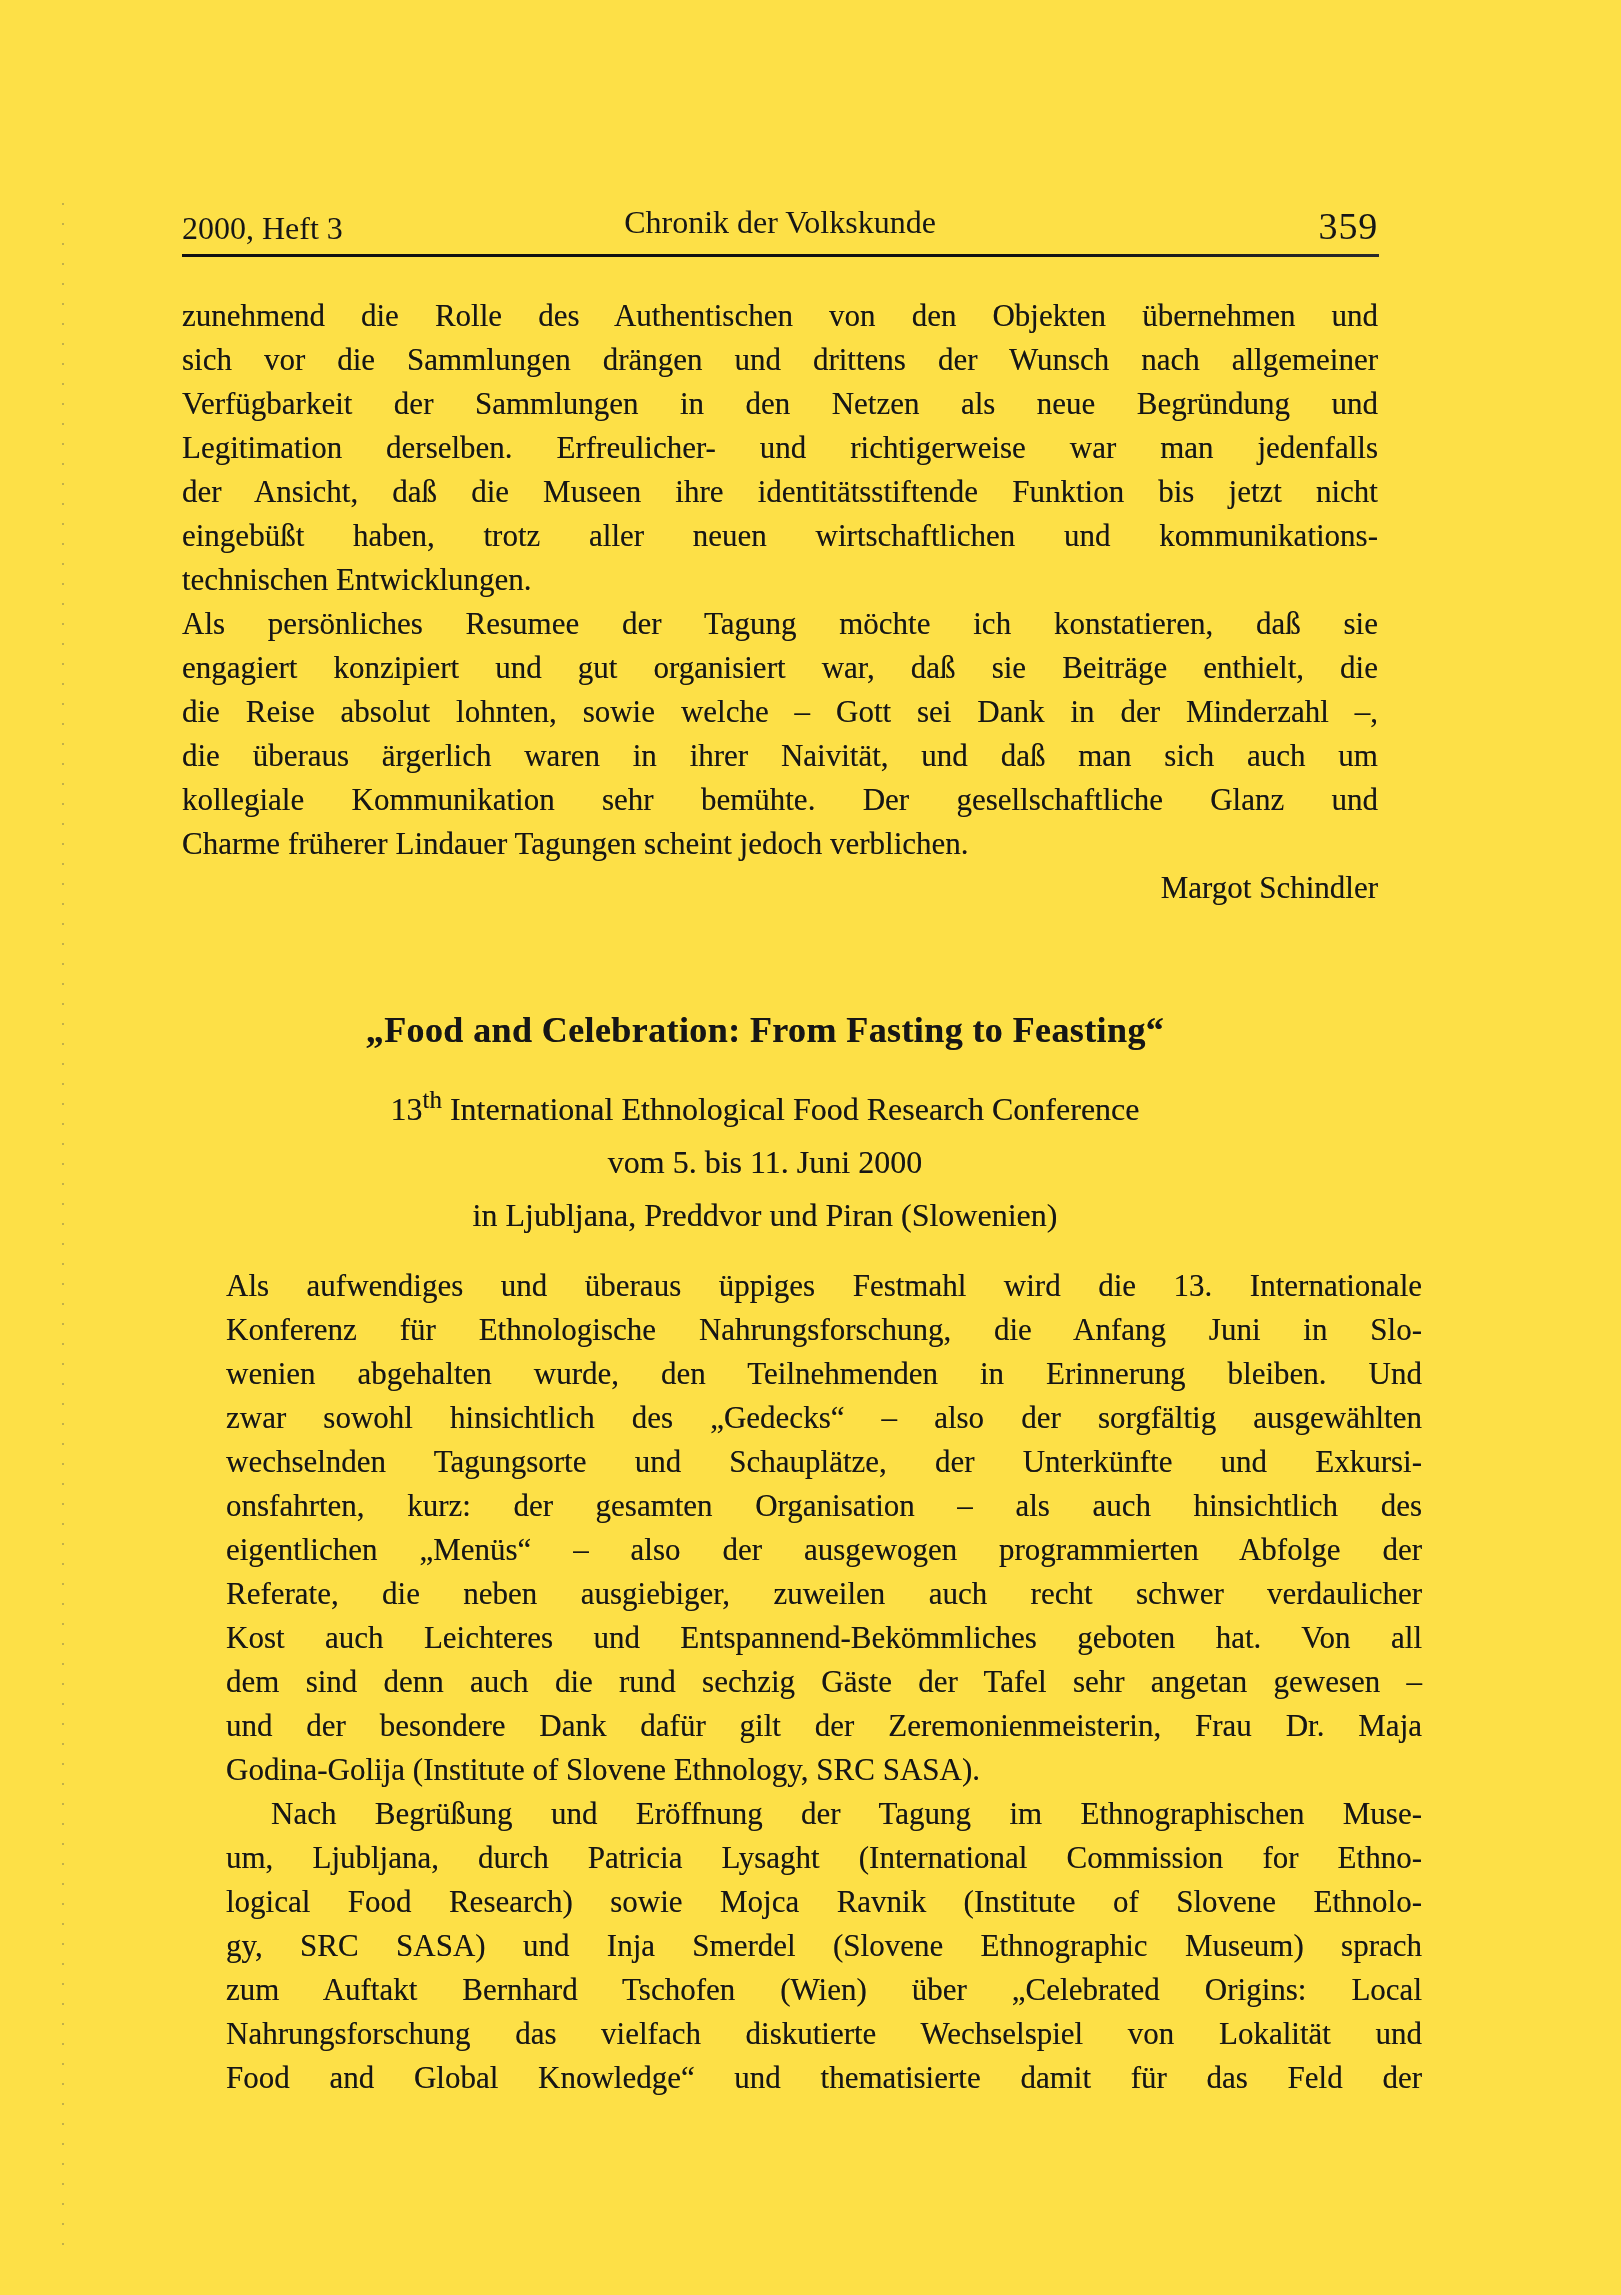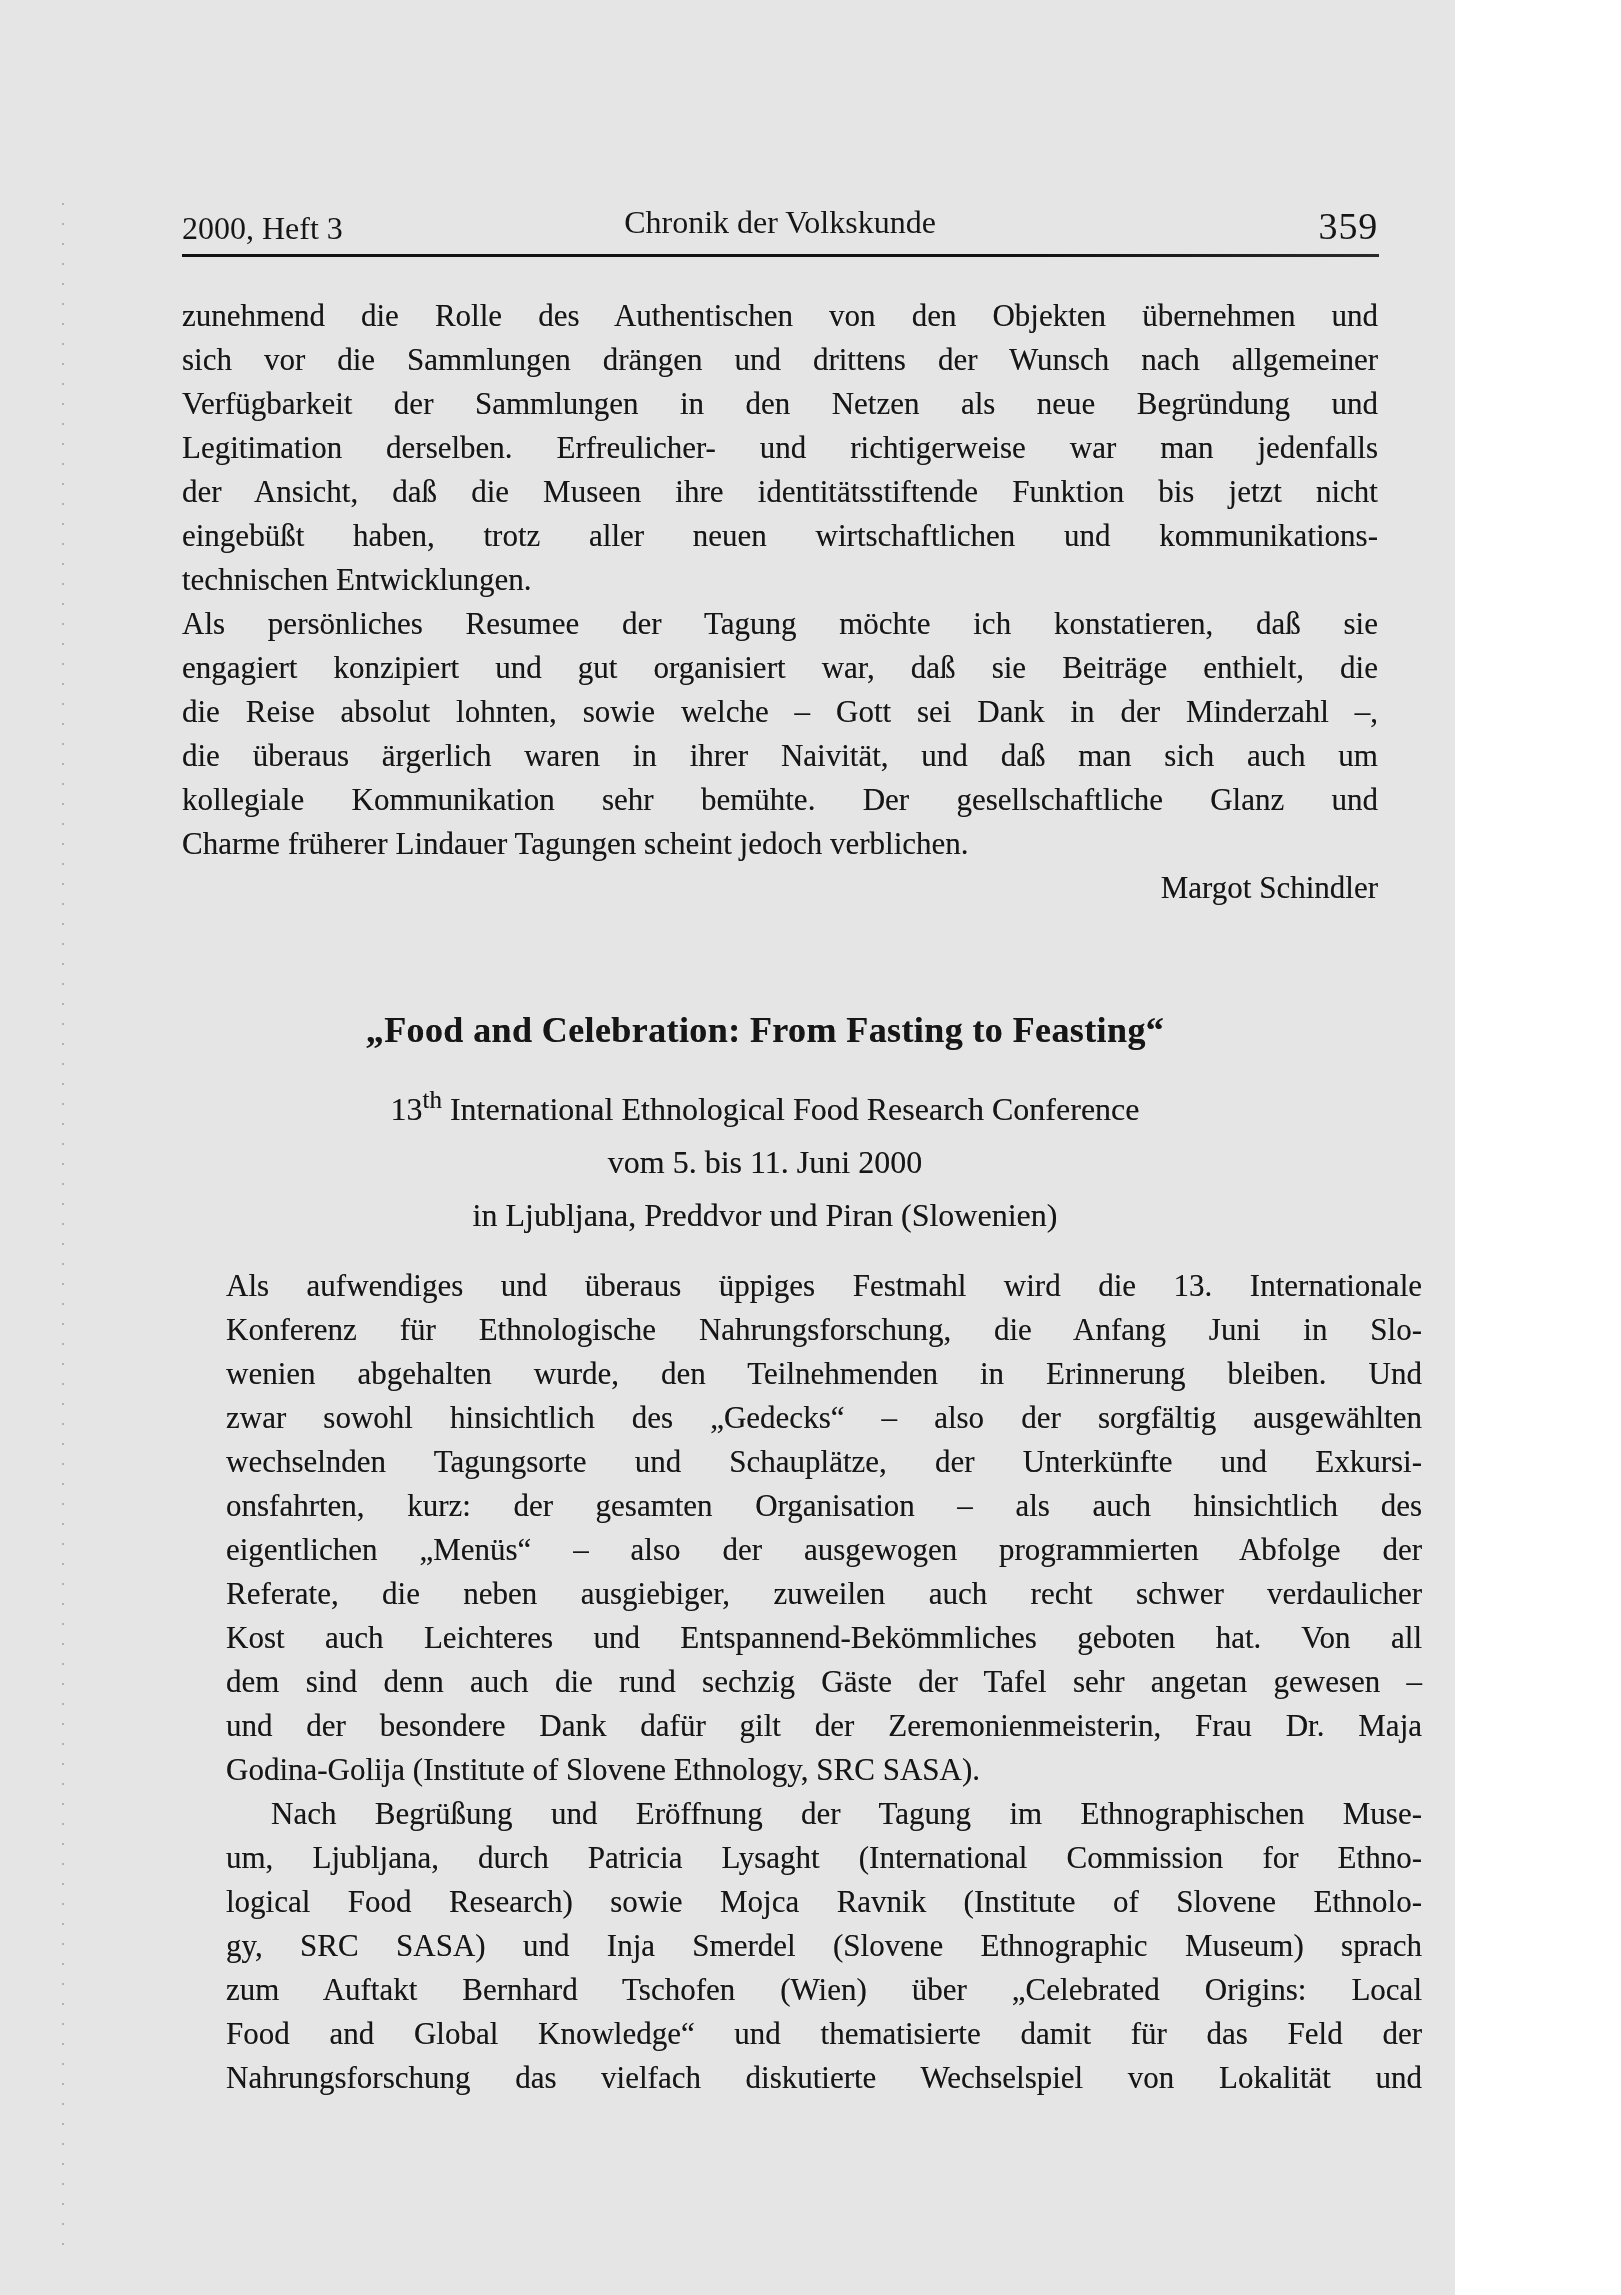--- a/index.html
+++ b/index.html
@@ -4,22 +4,22 @@
 <style>
   * { box-sizing: border-box; margin: 0; padding: 0; }
   html, body { background: #ffffff; }
   body {
     width: 1621px; height: 2295px;
     font-family: "Liberation Serif", "DejaVu Serif", serif;
     color: #161616;
   }
   .page {
     position: relative;
-    width: 1455px; height: 2295px;
-    background: #e5e5e5;
+    width: 1621px; height: 2295px;
+    background: #fde047;
     overflow: hidden;
   }
   
   .scan-dots {
     position: absolute;
     left: 62px; top: 203px;
     width: 2.4px; height: 2043px;
     background: repeating-linear-gradient(
       to bottom,
       rgba(80,80,80,0.85) 0px, rgba(80,80,80,0.85) 2.4px,
@@ -134,18 +134,18 @@
     <div class="line">Referate, die neben ausgiebiger, zuweilen auch recht schwer verdaulicher</div>
     <div class="line">Kost auch Leichteres und Entspannend-Bekömmliches geboten hat. Von all</div>
     <div class="line">dem sind denn auch die rund sechzig Gäste der Tafel sehr angetan gewesen –</div>
     <div class="line">und der besondere Dank dafür gilt der Zeremonienmeisterin, Frau Dr. Maja</div>
     <div class="line end">Godina-Golija (Institute of Slovene Ethnology, SRC SASA).</div>
     <div class="line indent">Nach Begrüßung und Eröffnung der Tagung im Ethnographischen Muse-</div>
     <div class="line">um, Ljubljana, durch Patricia Lysaght (International Commission for Ethno-</div>
     <div class="line">logical Food Research) sowie Mojca Ravnik (Institute of Slovene Ethnolo-</div>
     <div class="line">gy, SRC SASA) und Inja Smerdel (Slovene Ethnographic Museum) sprach</div>
     <div class="line">zum Auftakt Bernhard Tschofen (Wien) über „Celebrated Origins: Local</div>
+    <div class="line">Nahrungsforschung das vielfach diskutierte Wechselspiel von Lokalität und</div>
     <div class="line">Food and Global Knowledge“ und thematisierte damit für das Feld der</div>
-    <div class="line">Nahrungsforschung das vielfach diskutierte Wechselspiel von Lokalität und</div>
   </div>
 
 </div>
 
 
 </body></html>

